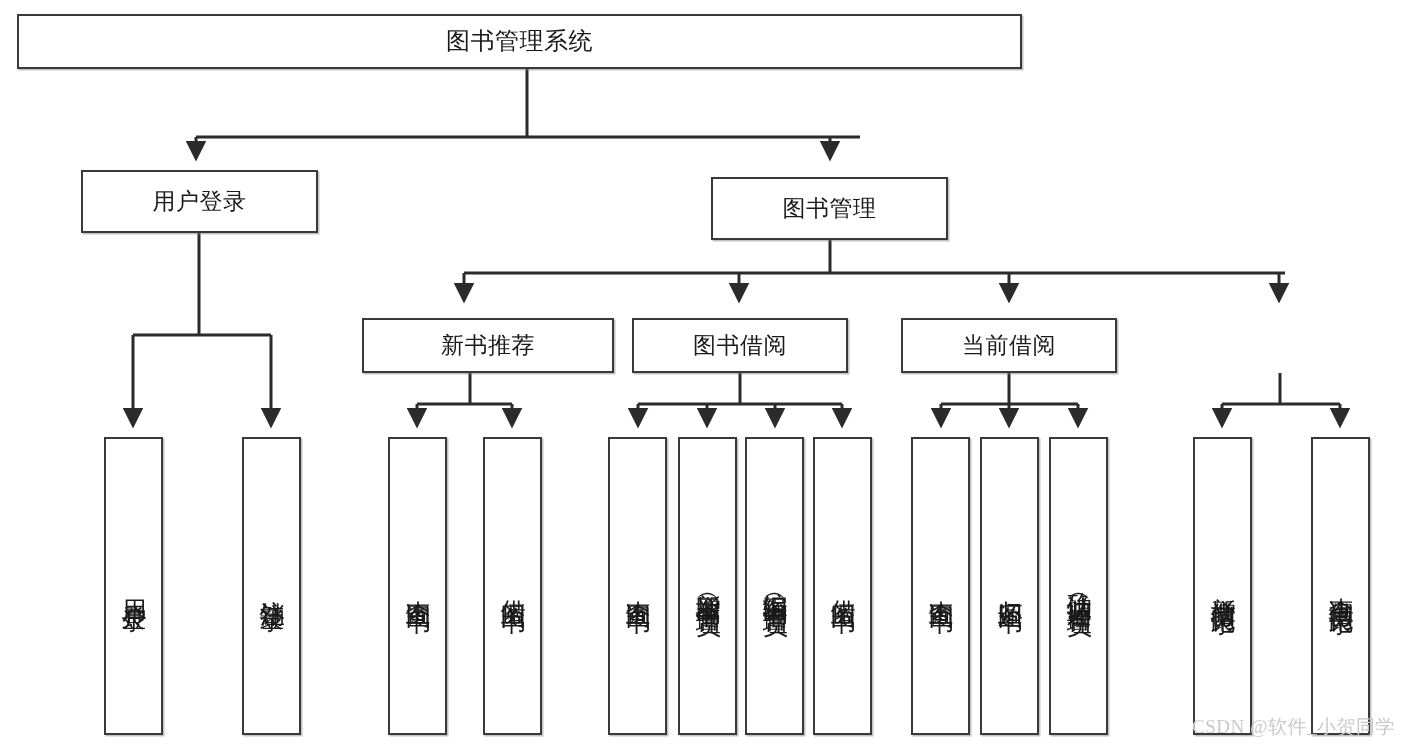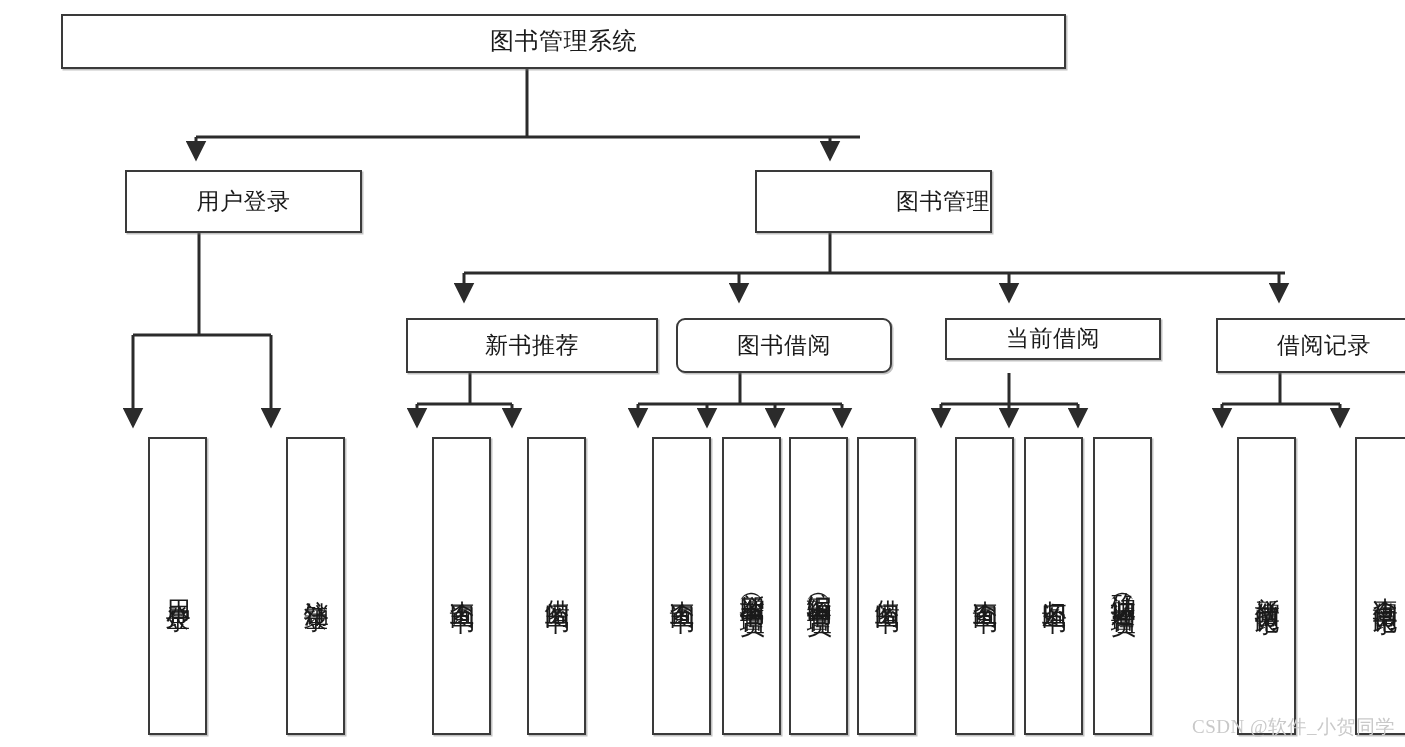--- a/index.html
+++ b/index.html
@@ -29,21 +29,20 @@
   .node {
     position: absolute;
     box-sizing: border-box;
     border: 2px solid #3a3a3a;
     background: #ffffff;
     display: flex;
     align-items: center;
     justify-content: center;
     color: #1a1a1a;
     box-shadow: 1.5px 1.5px 0 rgba(120,120,120,0.45);
-    margin-left: 44px;
   }
   .node .lbl {
     display: block;
     text-align: center;
     line-height: 1.12;
     letter-spacing: 0.5px;
   }
   .node.horiz .lbl {
     font-size: 23px;
   }
@@ -126,35 +125,32 @@
     </g>
   </svg>
 
   <div class="node root horiz" style="left:17px; top:14px; width:1005px; height:55px;">
     <span class="lbl">图书管理系统</span>
   </div>
 
   <div class="node horiz" style="left:81px; top:170px; width:237px; height:63px;">
     <span class="lbl">用户登录</span>
   </div>
-  <div class="node horiz" style="left:711px; top:170px; width:237px; height:63px;justify-content:flex-end;">
+  <div class="node horiz" style="left:711px; top:177px; width:237px; height:63px;">
     <span class="lbl">图书管理</span>
   </div>
 
   <div class="node horiz" style="left:362px; top:318px; width:252px; height:55px;">
     <span class="lbl">新书推荐</span>
   </div>
-  <div class="node horiz" style="left:632px; top:318px; width:216px; height:55px;border-radius:9px;">
+  <div class="node horiz" style="left:632px; top:318px; width:216px; height:55px;">
     <span class="lbl">图书借阅</span>
   </div>
-  <div class="node horiz" style="left:901px; top:318px; width:216px; height:42px;">
+  <div class="node horiz" style="left:901px; top:318px; width:216px; height:55px;">
     <span class="lbl">当前借阅</span>
-  </div>
-  <div class="node horiz" style="left:1172px; top:318px; width:216px; height:55px;">
-    <span class="lbl">借阅记录</span>
   </div>
 
   <div class="node vert" style="left:104px; top:437px; width:59px; height:298px;">
     <span class="lbl">用户登录</span>
   </div>
   <div class="node vert" style="left:242px; top:437px; width:59px; height:298px;">
     <span class="lbl">注销登录</span>
   </div>
 
   <div class="node vert" style="left:388px; top:437px; width:59px; height:298px;">

